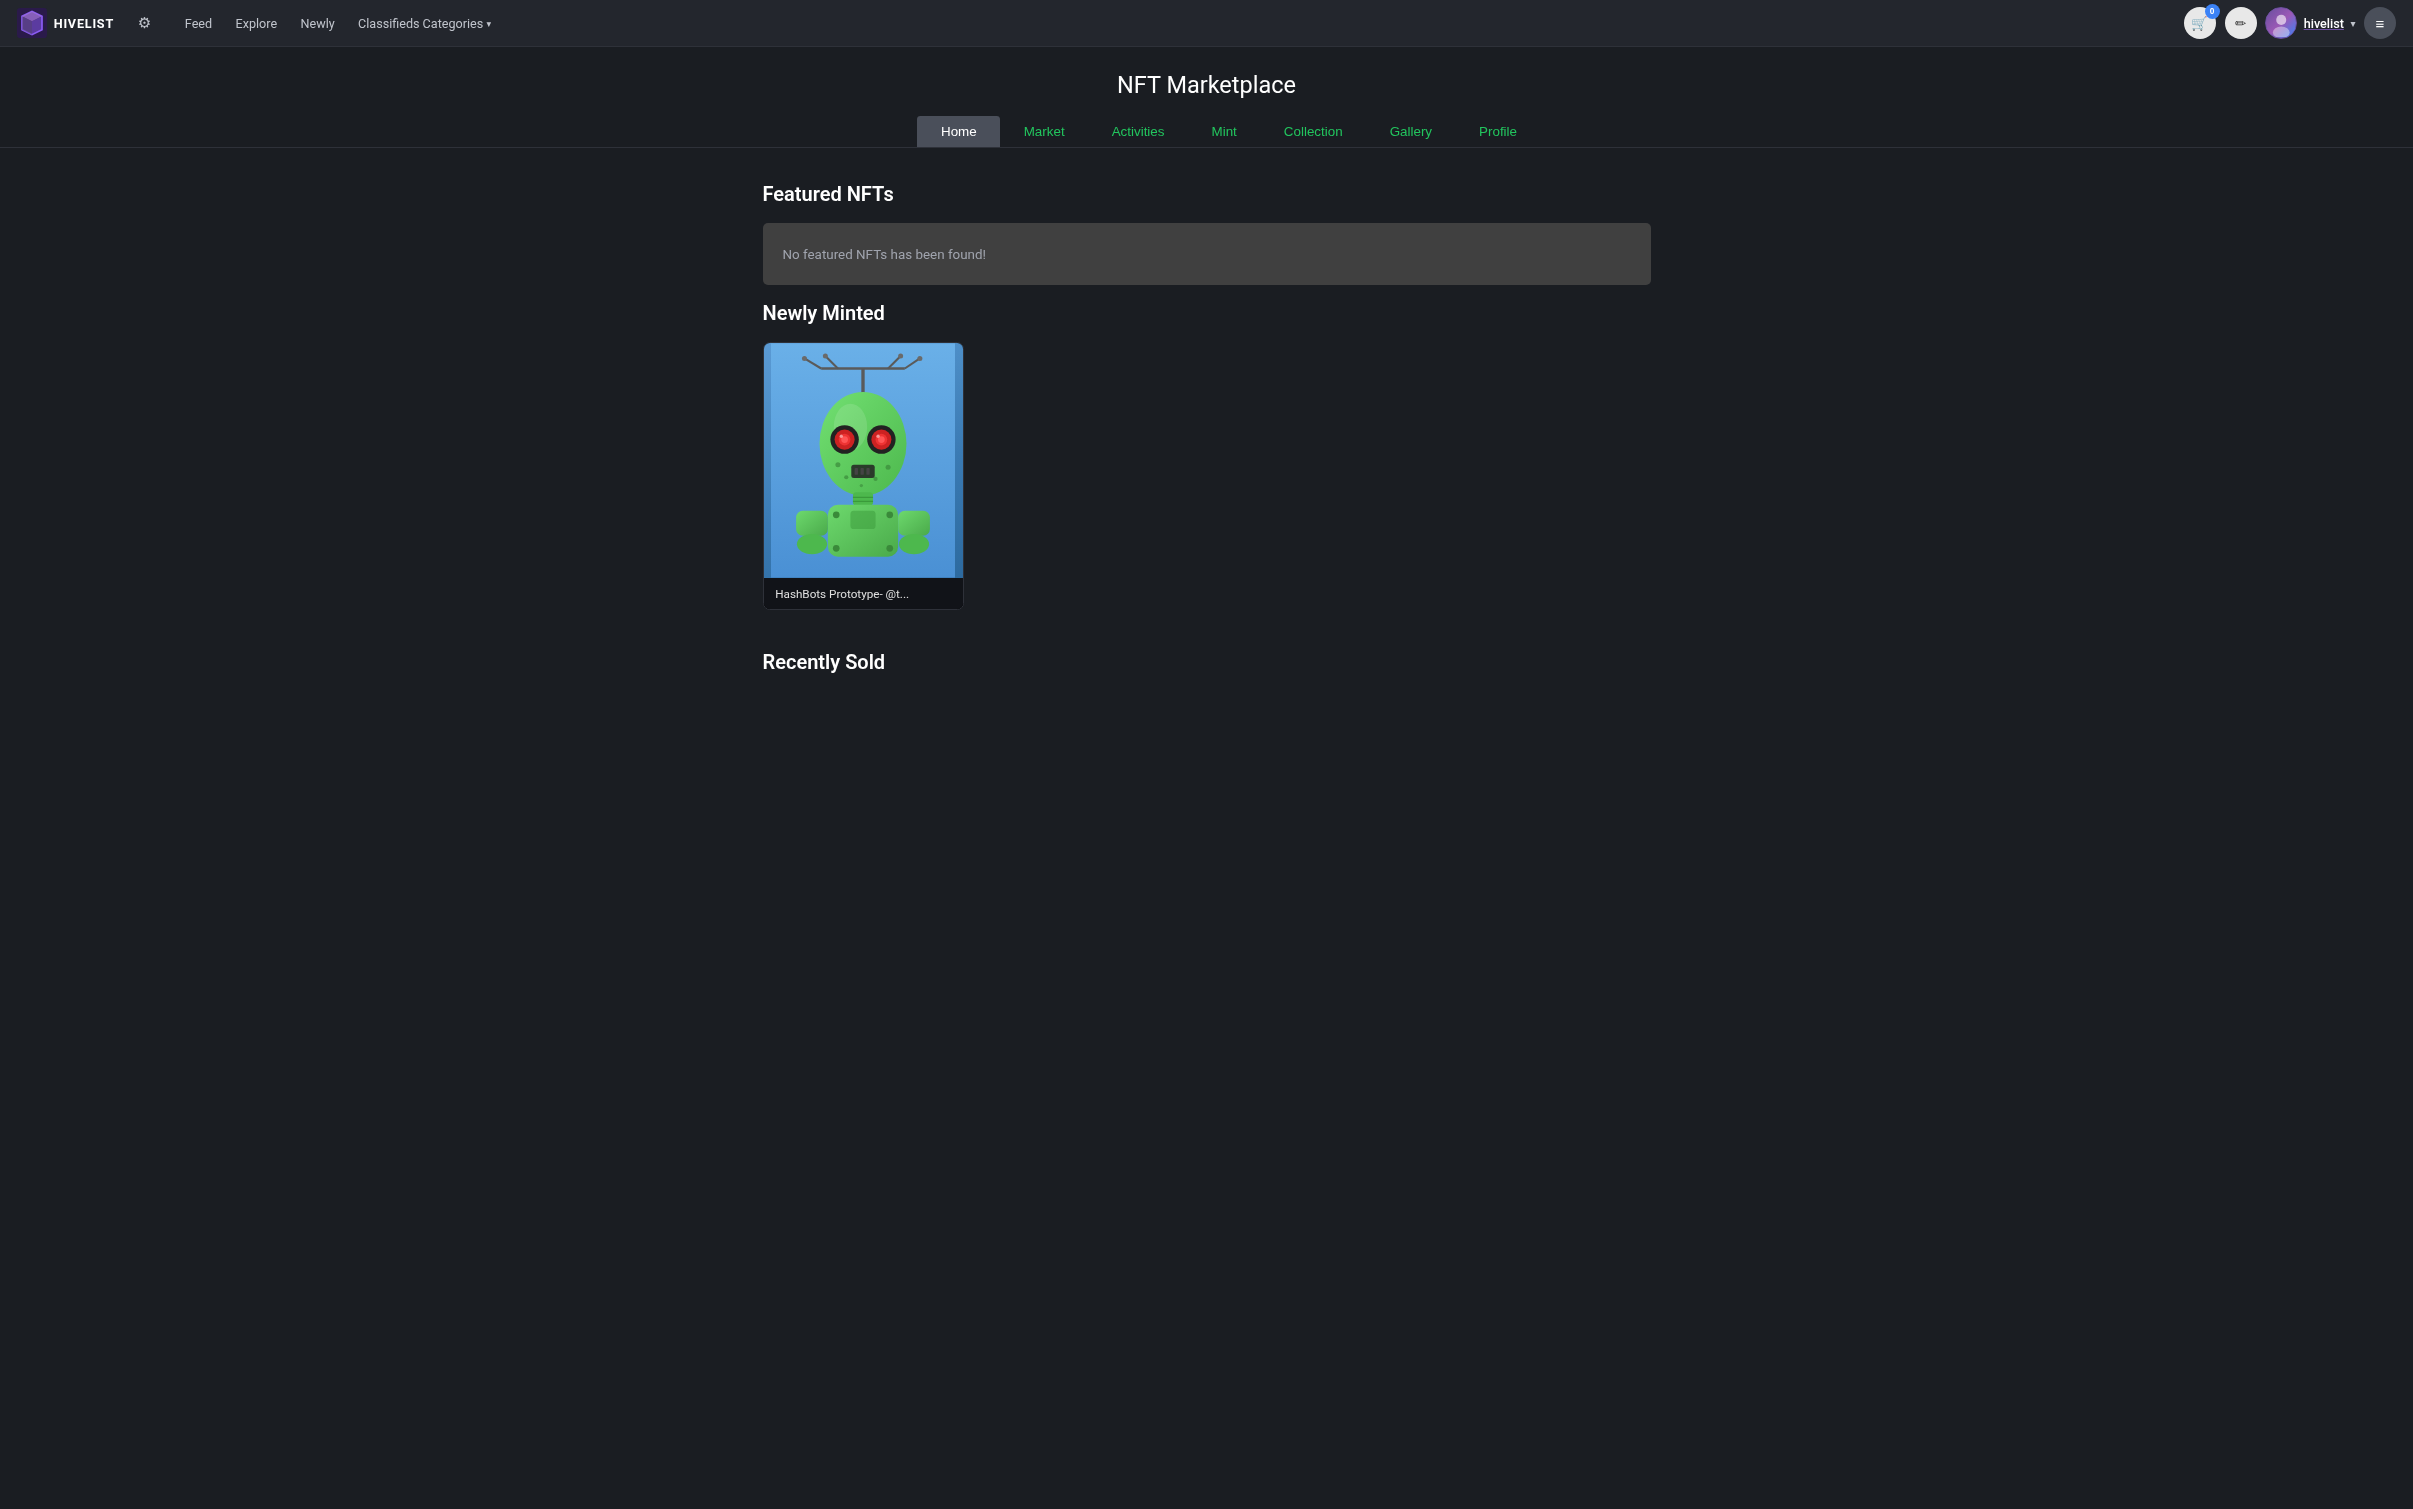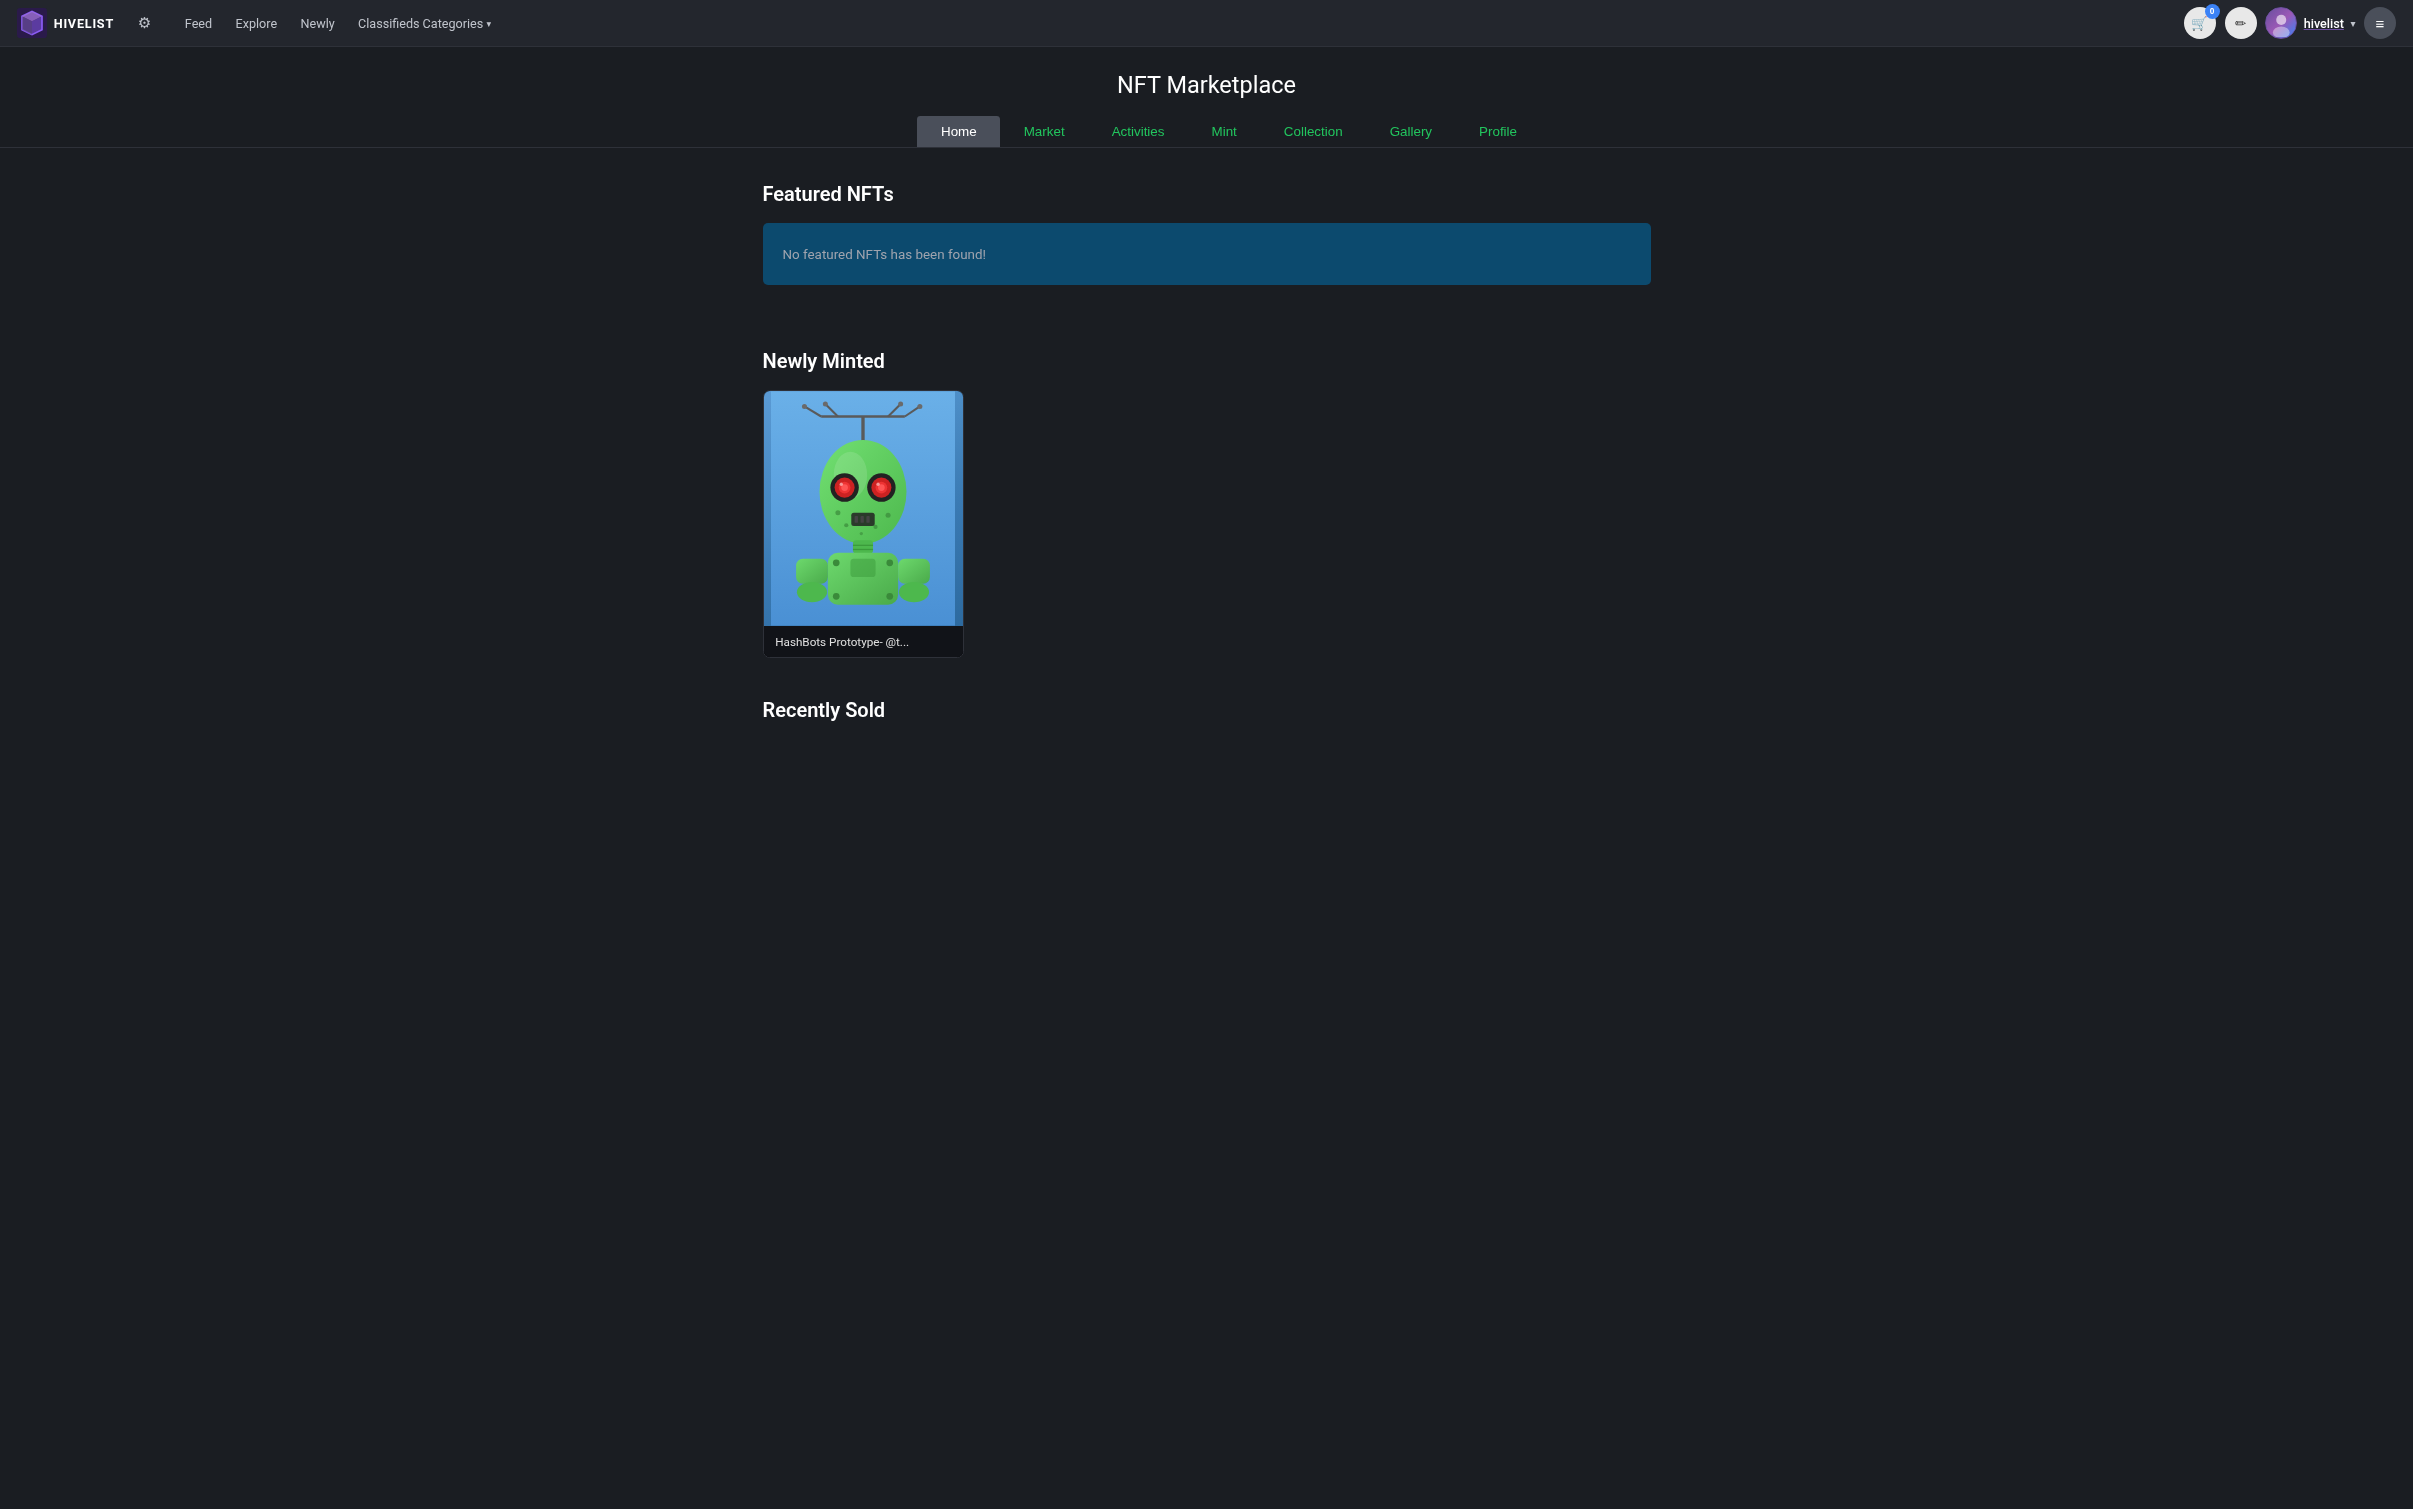--- a/index.html
+++ b/index.html
@@ -220,24 +220,24 @@
     }
 
     .section-title {
       font-size: 20px;
       font-weight: 600;
       color: #fff;
       margin-bottom: 17px;
     }
 
     .featured-empty-box {
-      background: #0c4a6e;
+      background: #404040;
       border-radius: 5px;
       padding: 23.5px 20px;
-      margin-bottom: 64px;
+      margin-bottom: 16px;
     }
 
     .featured-empty-text {
       color: #a0a4ae;
       font-size: 13.4px;
     }
 
     .nft-card-grid {
       display: flex;
       gap: 17px;

